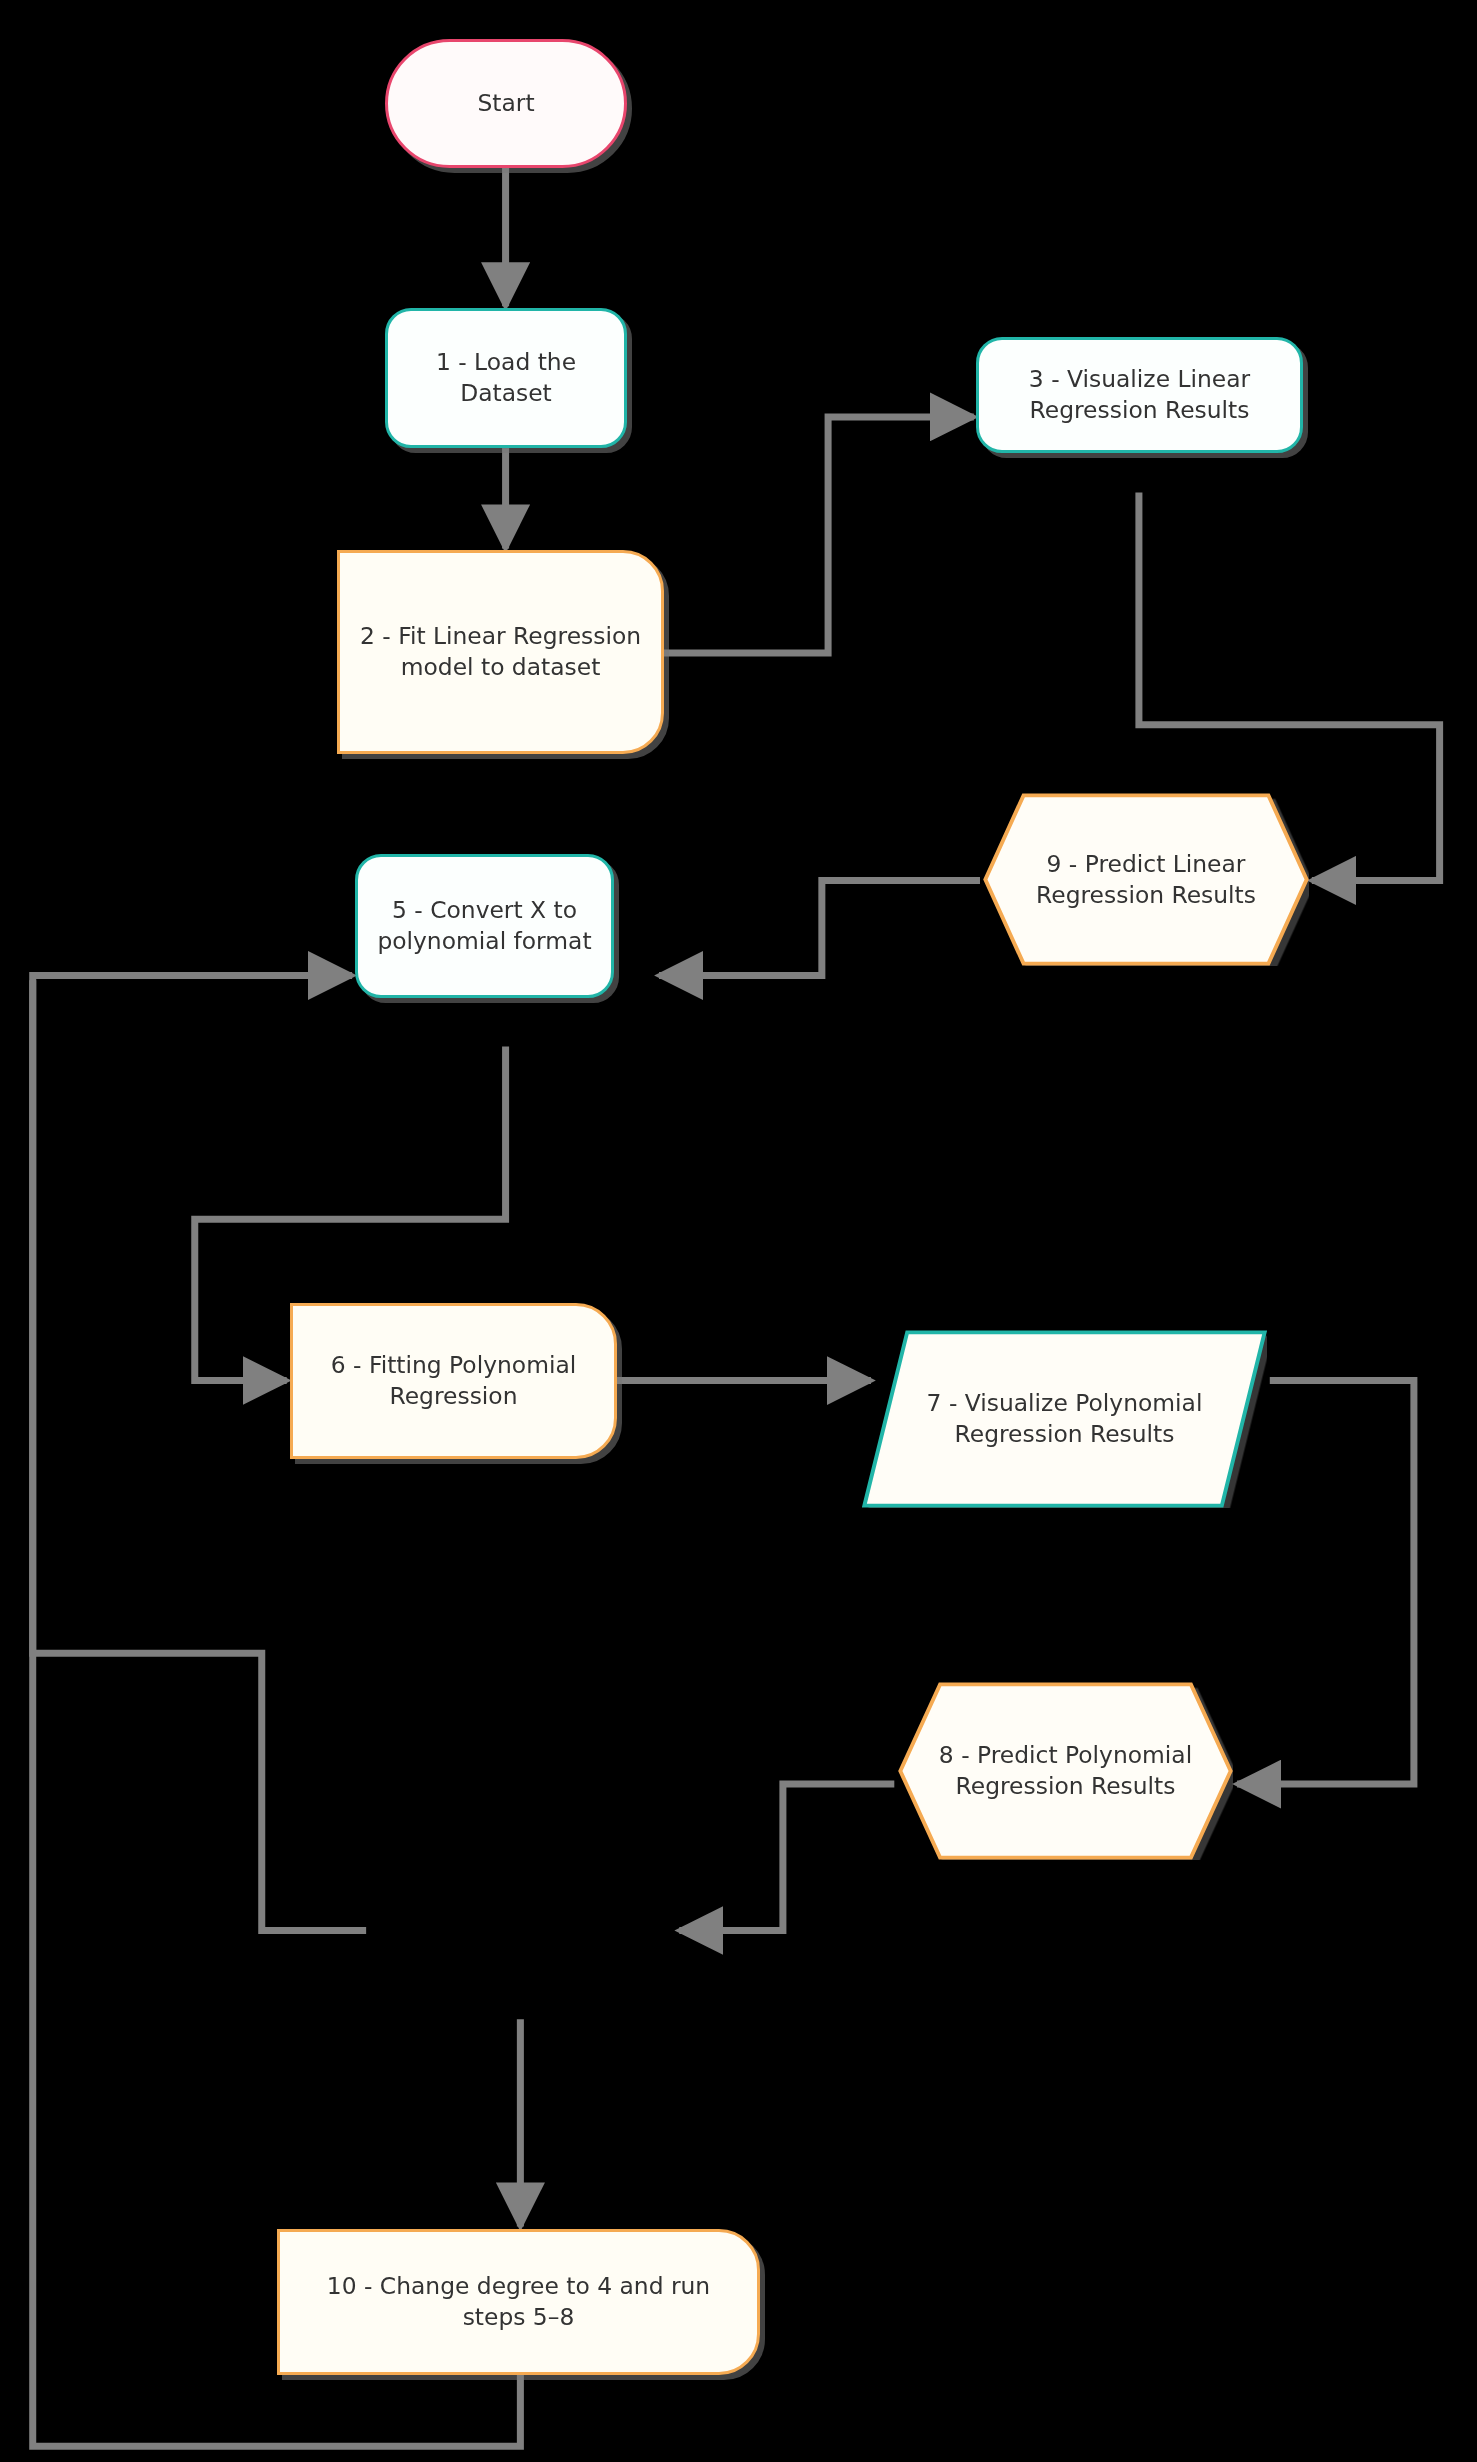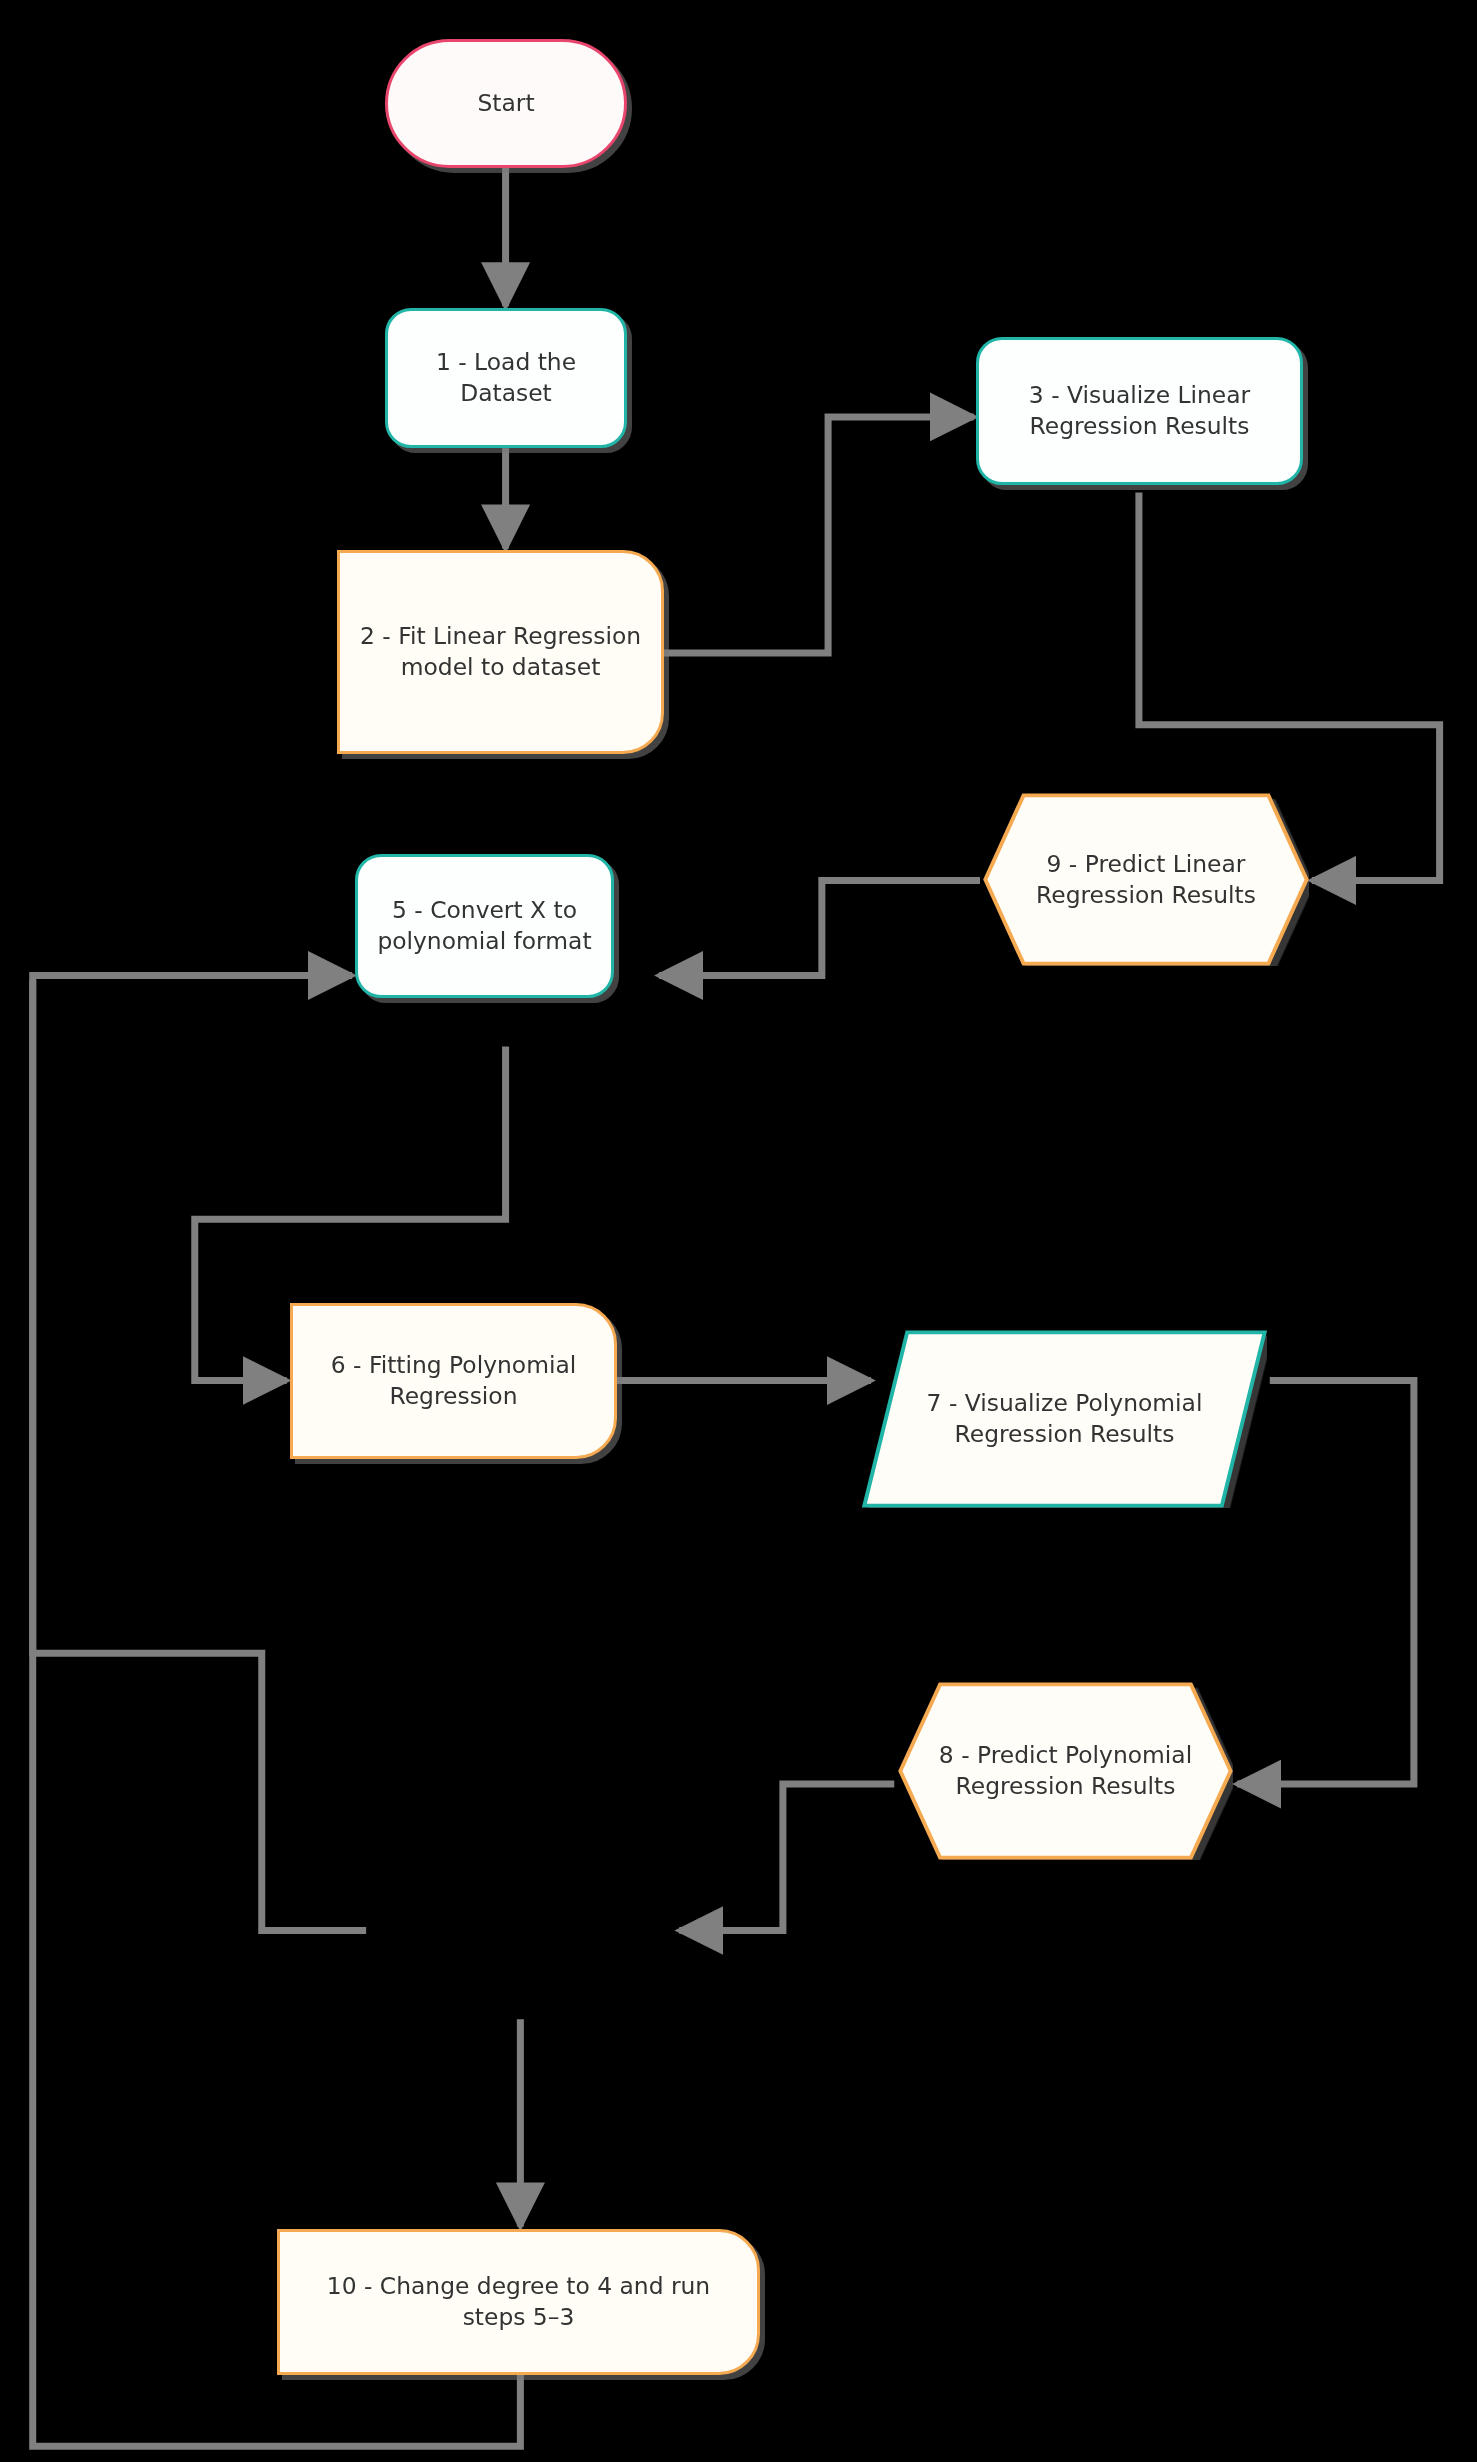--- a/index.html
+++ b/index.html
@@ -79,21 +79,21 @@
   </div>
 
   <div class="node n-rect" style="left:385px;top:308px;width:242px;height:140px;">
     <span class="lbl">1 - Load the Dataset</span>
   </div>
 
   <div class="node n-subroutine" style="left:337px;top:550px;width:327px;height:204px;">
     <span class="lbl">2 - Fit Linear Regression model to dataset</span>
   </div>
 
-  <div class="node n-rect" style="left:976px;top:337px;width:327px;height:148px;justify-content:flex-end;">
+  <div class="node n-rect" style="left:976px;top:337px;width:327px;height:116px;justify-content:flex-end;">
     <span class="lbl">3 - Visualize Linear Regression Results</span>
   </div>
 
   <div class="node n-hex" style="left:983px;top:793px;width:326px;height:173px;">
     <svg class="shape-svg" viewBox="0 0 418 222" preserveAspectRatio="none">
       <polygon points="52,3 366,3 415,111 366,219 52,219 3,111" fill="#fffdf7" stroke="#f5aa52" stroke-width="5" style="filter:drop-shadow(7px 7px 0 rgba(120,120,120,0.45))"></polygon>
     </svg>
     <span class="lbl">9 - Predict Linear Regression Results</span>
   </div>
 
@@ -114,17 +114,17 @@
 
   <div class="node n-hex" style="left:898px;top:1682px;width:335px;height:178px;">
     <svg class="shape-svg" viewBox="0 0 430 228" preserveAspectRatio="none">
       <polygon points="54,3 376,3 427,114 376,225 54,225 3,114" fill="#fffdf7" stroke="#f5aa52" stroke-width="5" style="filter:drop-shadow(7px 7px 0 rgba(120,120,120,0.45))"></polygon>
     </svg>
     <span class="lbl">8 - Predict Polynomial Regression Results</span>
   </div>
 
 
   <div class="node n-subroutine" style="left:277px;top:2229px;width:483px;height:146px;">
-    <span class="lbl">10 - Change degree to 4 and run steps 5–3</span>
+    <span class="lbl">10 - Change degree to 4 and run steps 5–8</span>
   </div>
 
 </div>
 
 
 </body></html>

